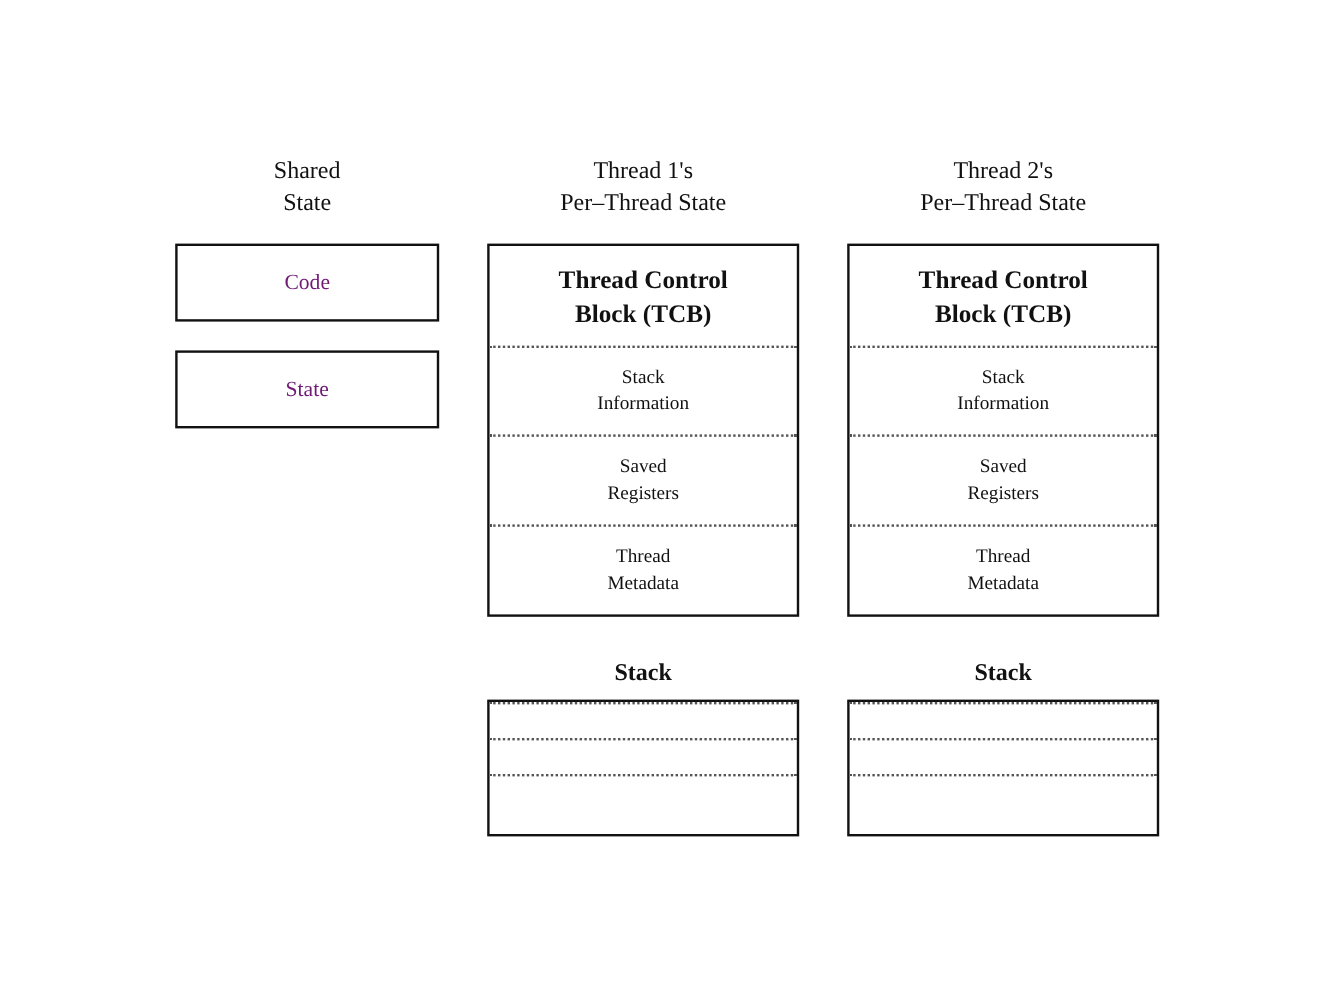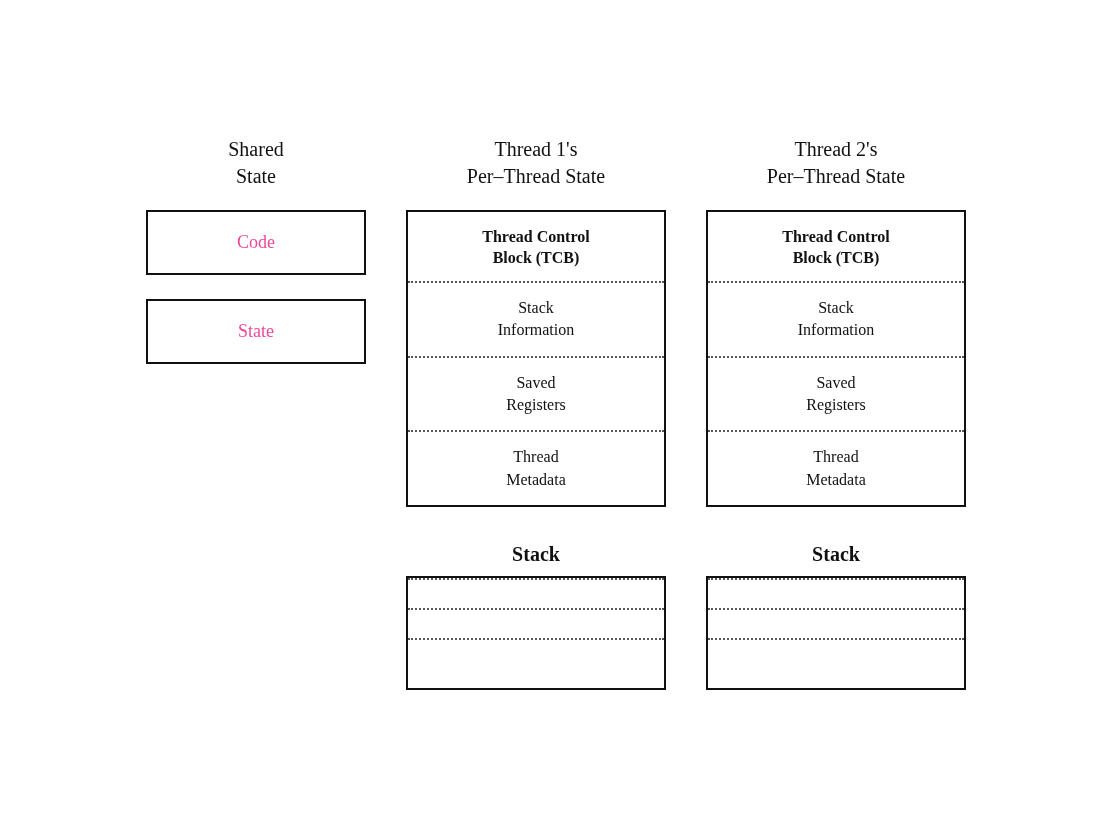--- a/index.html
+++ b/index.html
@@ -25,30 +25,30 @@
       line-height: 1.35;
       margin-bottom: 20px;
       color: #111;
     }
     .solid-box {
       border: 2px solid #111;
       text-align: center;
       padding: 18px 10px;
       font-size: 18px;
       line-height: 1.4;
-      color: #ec4899;
+      color: #701a75;
       margin-bottom: 24px;
     }
     .tcb-box {
       border: 2px solid #111;
       margin-bottom: 24px;
     }
     .tcb-header {
       text-align: center;
-      font-size: 16px;
+      font-size: 21px;
       font-weight: bold;
       line-height: 1.35;
       padding: 14px 10px 12px;
       color: #111;
     }
     .tcb-section {
       border-top: 2px dotted #555;
       text-align: center;
       font-size: 16px;
       line-height: 1.4;

